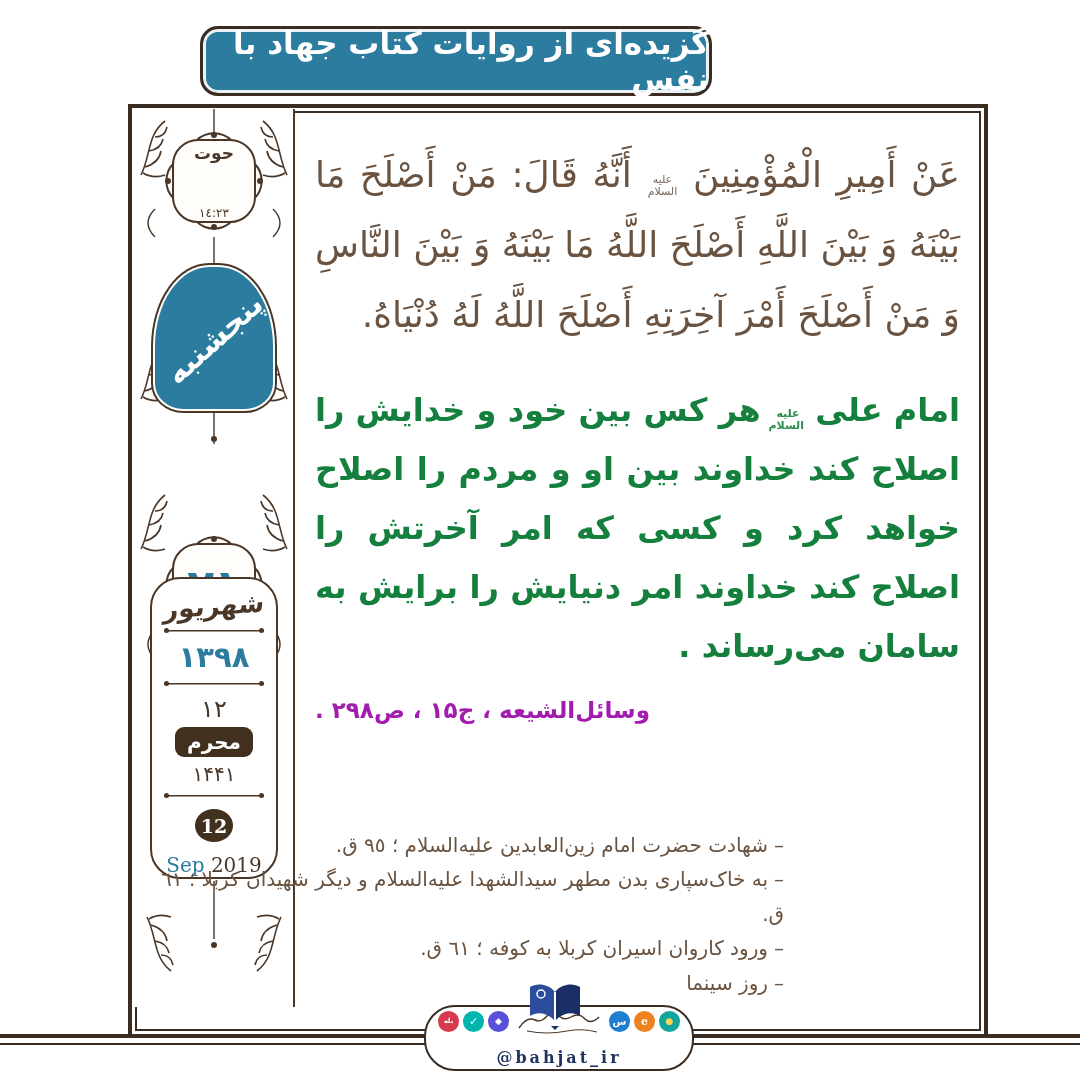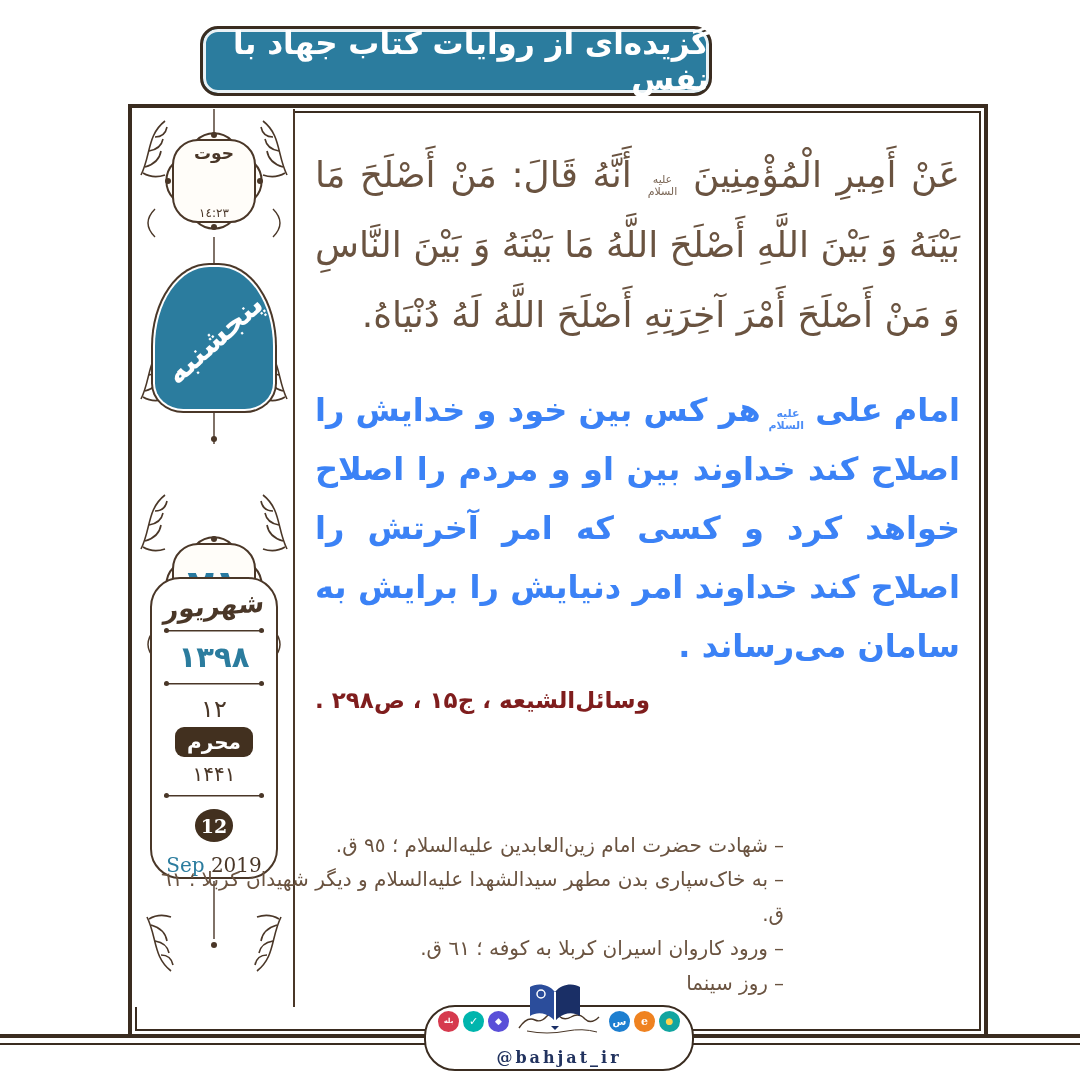--- a/index.html
+++ b/index.html
@@ -61,23 +61,23 @@
     padding:3px 12px;border-radius:9px;direction:rtl;}
   .lunar-year{font-size:20px;color:#4a3728;margin-top:5px;}
   .greg-day{margin-top:4px;width:38px;height:38px;border-radius:50%;background:#42301f;color:#fff;
     font-family:"DejaVu Serif",serif;font-size:19px;font-weight:bold;display:flex;align-items:center;justify-content:center;}
   .greg-my{margin-top:11px;font-family:"DejaVu Serif",serif;font-size:20px;color:#4a3728;}
   .greg-my .m{color:#2b7c9e;}
 
   
   .content{position:absolute;left:315px;top:130px;width:645px;z-index:4;direction:rtl;}
   .arabic{color:#6a5340;font-size:36px;line-height:1.95;text-align:justify;}
-  .translation{margin-top:14px;color:#3b82f6;font-size:32px;font-weight:bold;line-height:1.85;text-align:justify;}
+  .translation{margin-top:14px;color:#15803d;font-size:32px;font-weight:bold;line-height:1.85;text-align:justify;}
   .honorific{display:inline-block;width:32px;font-size:11px;line-height:1.05;text-align:center;vertical-align:-8px;opacity:.9;margin-top:44px;}
-  .citation{margin-top:10px;color:#7f1d1d;font-size:23px;font-weight:bold;text-align:left;direction:rtl;}
+  .citation{margin-top:20px;color:#a21caf;font-size:23px;font-weight:bold;text-align:left;direction:rtl;}
 
   
   .events{position:absolute;right:128px;top:828px;width:640px;z-index:4;direction:rtl;color:#6a5340;
     font-size:20px;line-height:1.72;text-align:right;padding-left:10px;box-sizing:border-box;}
   .event{white-space:normal;}
   .event .dash{margin-left:6px;}
 
   
   .book-logo{position:absolute;left:527px;top:980px;z-index:7;}
   .capsule{position:absolute;left:424px;top:1005px;width:266px;height:62px;background:#fff;

